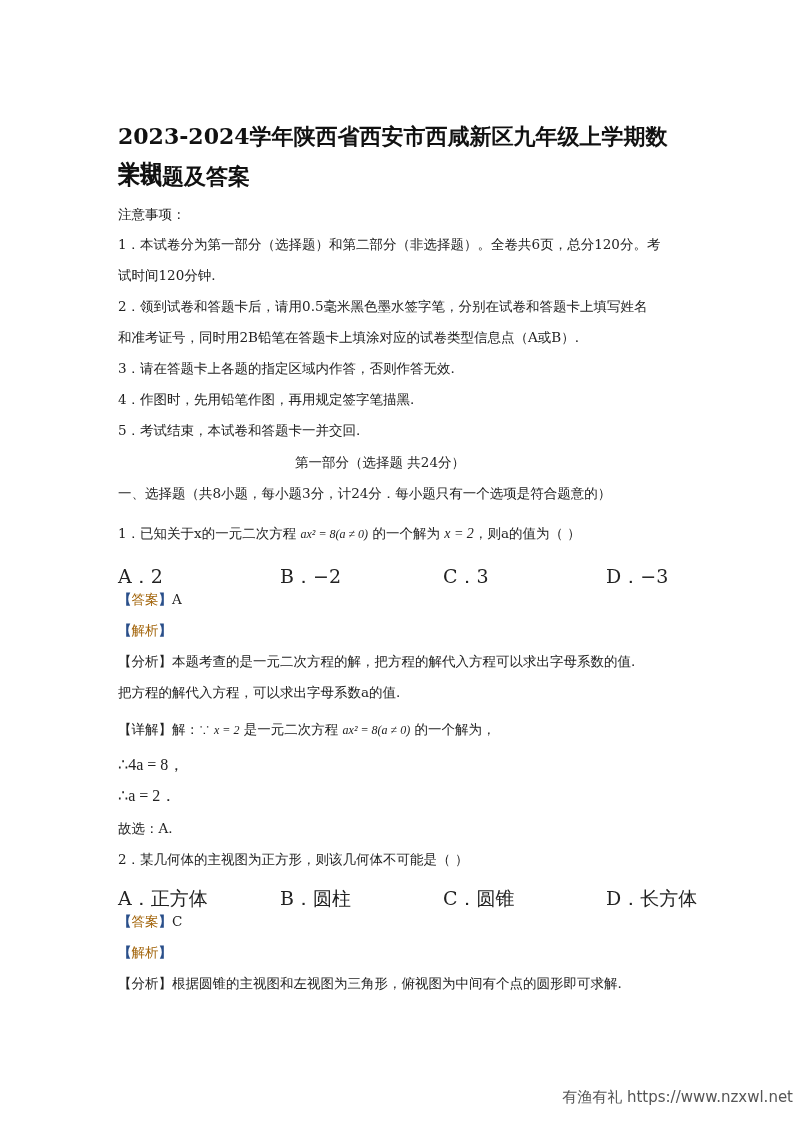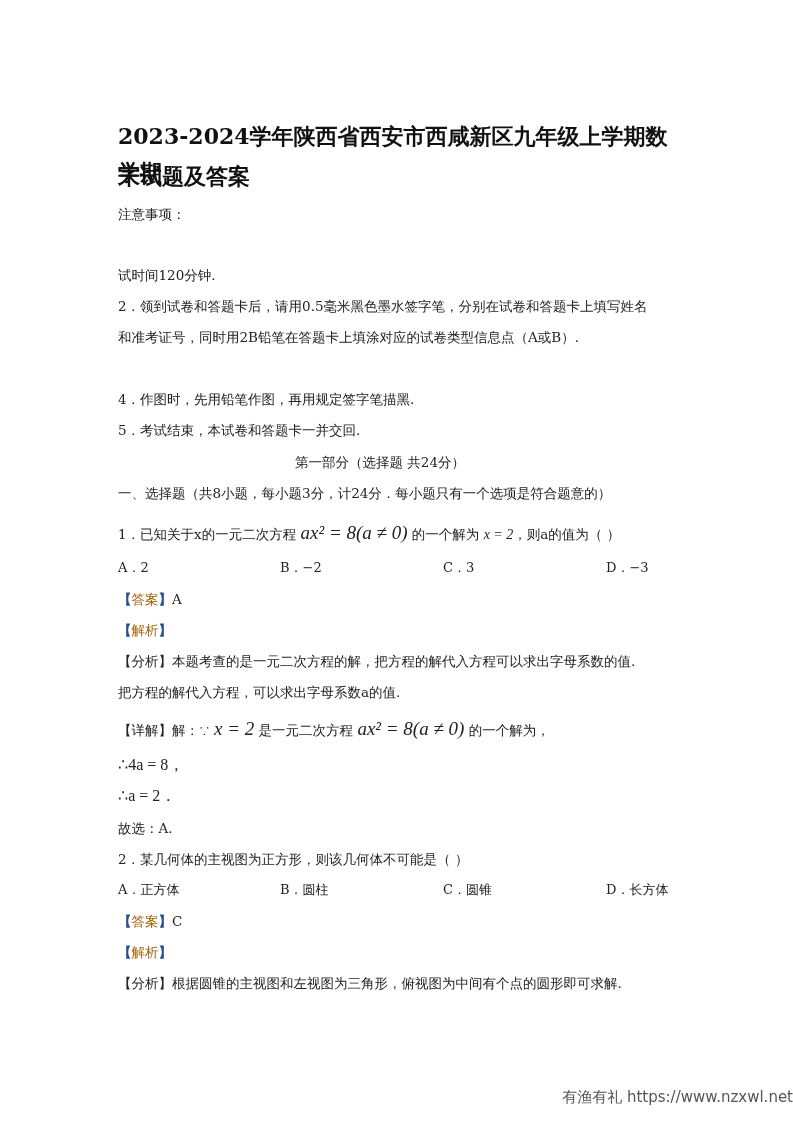--- a/index.html
+++ b/index.html
@@ -4,38 +4,40 @@
 <style>
   html, body { margin: 0; padding: 0; background: #ffffff; }
   body { width: 793px; height: 1122px; position: relative; overflow: hidden;
          font-family: "DejaVu Serif", "Liberation Serif", serif; color: #222; }
   .page { position: absolute; left: 0; top: 18px; width: 793px; height: 1122px; }
   .title { position: absolute; left: 118px; width: 570px; font-size: 22px; font-weight: bold; line-height: 36px; color: #111; }
   .line { position: absolute; left: 118px; font-size: 13.5px; line-height: 20px; white-space: nowrap; color: #222; }
   .center { left: 0; width: 760px; text-align: center; }
   .label { color: #a16207; }
   .bracket { color: #2a4f8a; font-weight: bold; }
-  .math { font-family: "Liberation Serif", "DejaVu Serif", serif; font-style: italic; font-size: 19px; }
+  .math { font-family: "Liberation Serif", "DejaVu Serif", serif; font-style: italic; font-size: 12px; }
   .math-up { font-family: "Liberation Serif", "DejaVu Serif", serif; font-size: 16px; }
-  .opt { position: absolute; font-size: 13px; line-height: 20px; white-space: nowrap; }
+  .opt { position: absolute; font-size: 19px; line-height: 20px; white-space: nowrap; margin-top: 8px; }
   .footer { position: absolute; left: 0; width: 793px; top: 1070px; text-align: right;
             font-family: "DejaVu Sans", "Liberation Sans", sans-serif; font-size: 15px; color: #555; }
 </style>
 </head>
 <body>
 
 <div class="page">
 
   <div class="title" style="top:100px;">2023-2024学年陕西省西安市西咸新区九年级上学期数学期</div>
   <div class="title" style="top:140px;">末试题及答案</div>
 
   <div class="line" style="top:186px;">注意事项：</div>
+  <div class="line" style="top:216px;">1．本试卷分为第一部分（选择题）和第二部分（非选择题）。全卷共6页，总分120分。考</div>
   <div class="line" style="top:247px;">试时间120分钟.</div>
   <div class="line" style="top:278px;">2．领到试卷和答题卡后，请用0.5毫米黑色墨水签字笔，分别在试卷和答题卡上填写姓名</div>
   <div class="line" style="top:309px;">和准考证号，同时用2B铅笔在答题卡上填涂对应的试卷类型信息点（A或B）.</div>
+  <div class="line" style="top:340px;">3．请在答题卡上各题的指定区域内作答，否则作答无效.</div>
   <div class="line" style="top:371px;">4．作图时，先用铅笔作图，再用规定签字笔描黑.</div>
   <div class="line" style="top:402px;">5．考试结束，本试卷和答题卡一并交回.</div>
 
   <div class="line center" style="top:434px;">第一部分（选择题  共24分）</div>
   <div class="line" style="top:465px;">一、选择题（共8小题，每小题3分，计24分．每小题只有一个选项是符合题意的）</div>
 
   <div class="line" style="top:505px;">
     <span>1．已知关于x的一元二次方程</span>
     <span class="math">ax² = 8(a ≠ 0)</span>
     <span>的一个解为</span>

